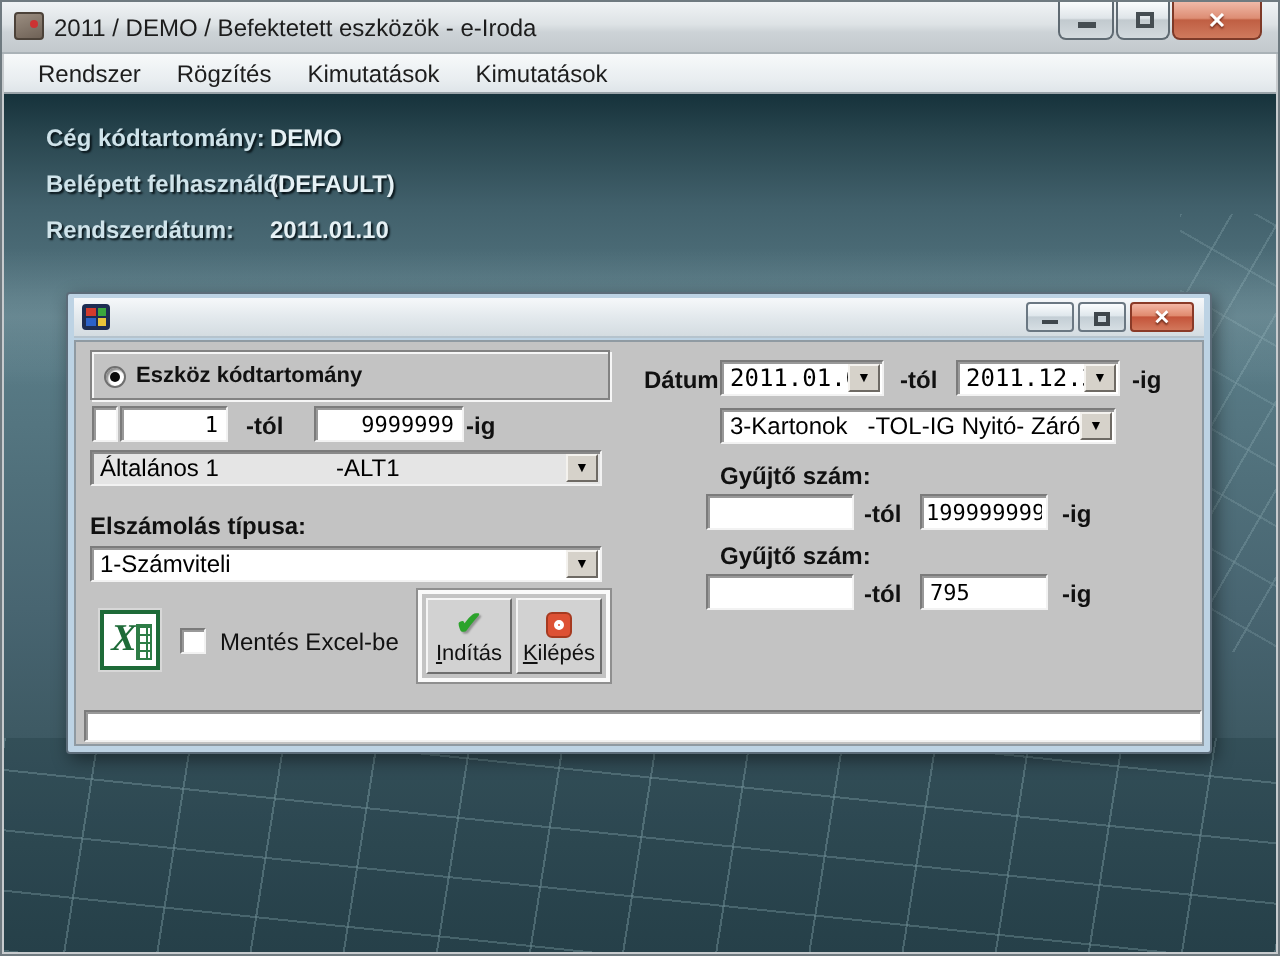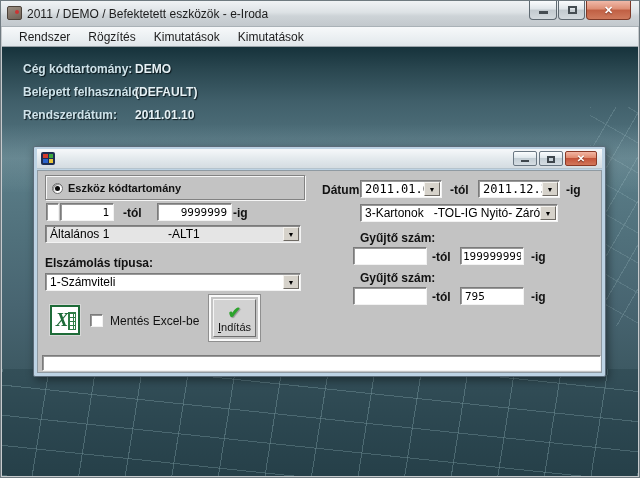--- a/index.html
+++ b/index.html
@@ -259,20 +259,28 @@
             <span class="sheet"></span>
         </div>
         <div class="abs sunken checkbox" style="left:52px; top:143px;"></div>
         <label class="abs" style="left:72px; top:143px; font-size:12px; color:#111; white-space:nowrap;">Mentés Excel-be</label>
 
         <div class="abs btn-panel" style="left:171px; top:124px;">
           <div class="pbtn">
             <span class="ico check-ico">✔</span>
             <span><span class="initial">I</span><span>ndítás</span></span>
           </div>
+          <div class="pbtn">
+            <span class="ico">
+                <span class="exit-ico">
+                  <i></i>
+                </span>
+              </span>
+            <span><span class="initial">K</span><span>ilépés</span></span>
+          </div>
         </div>
 
         <label class="b abs" style="left:284px; top:12px;">Dátum:</label>
         <div class="abs sunken combo" style="left:322px; top:9px; width:82px;">
           <span class="val mono">2011.01.01</span>
           <span class="arrow-btn">
               <span>▼</span>
             </span>
         </div>
         <label class="b abs" style="left:412px; top:12px;">-tól</label>

